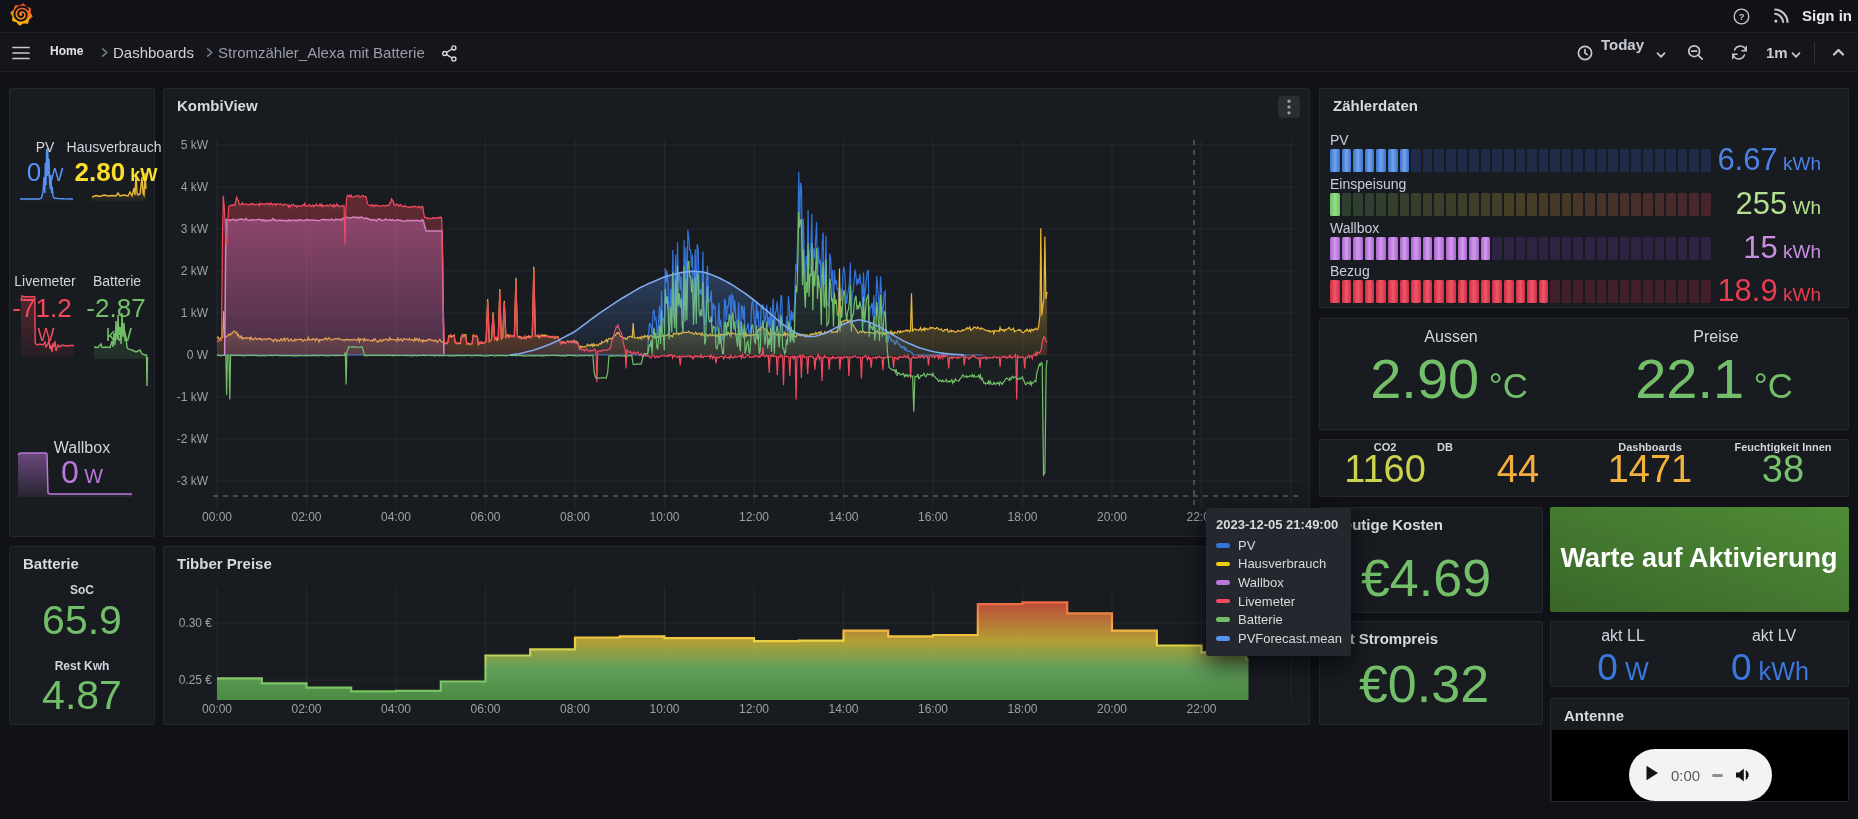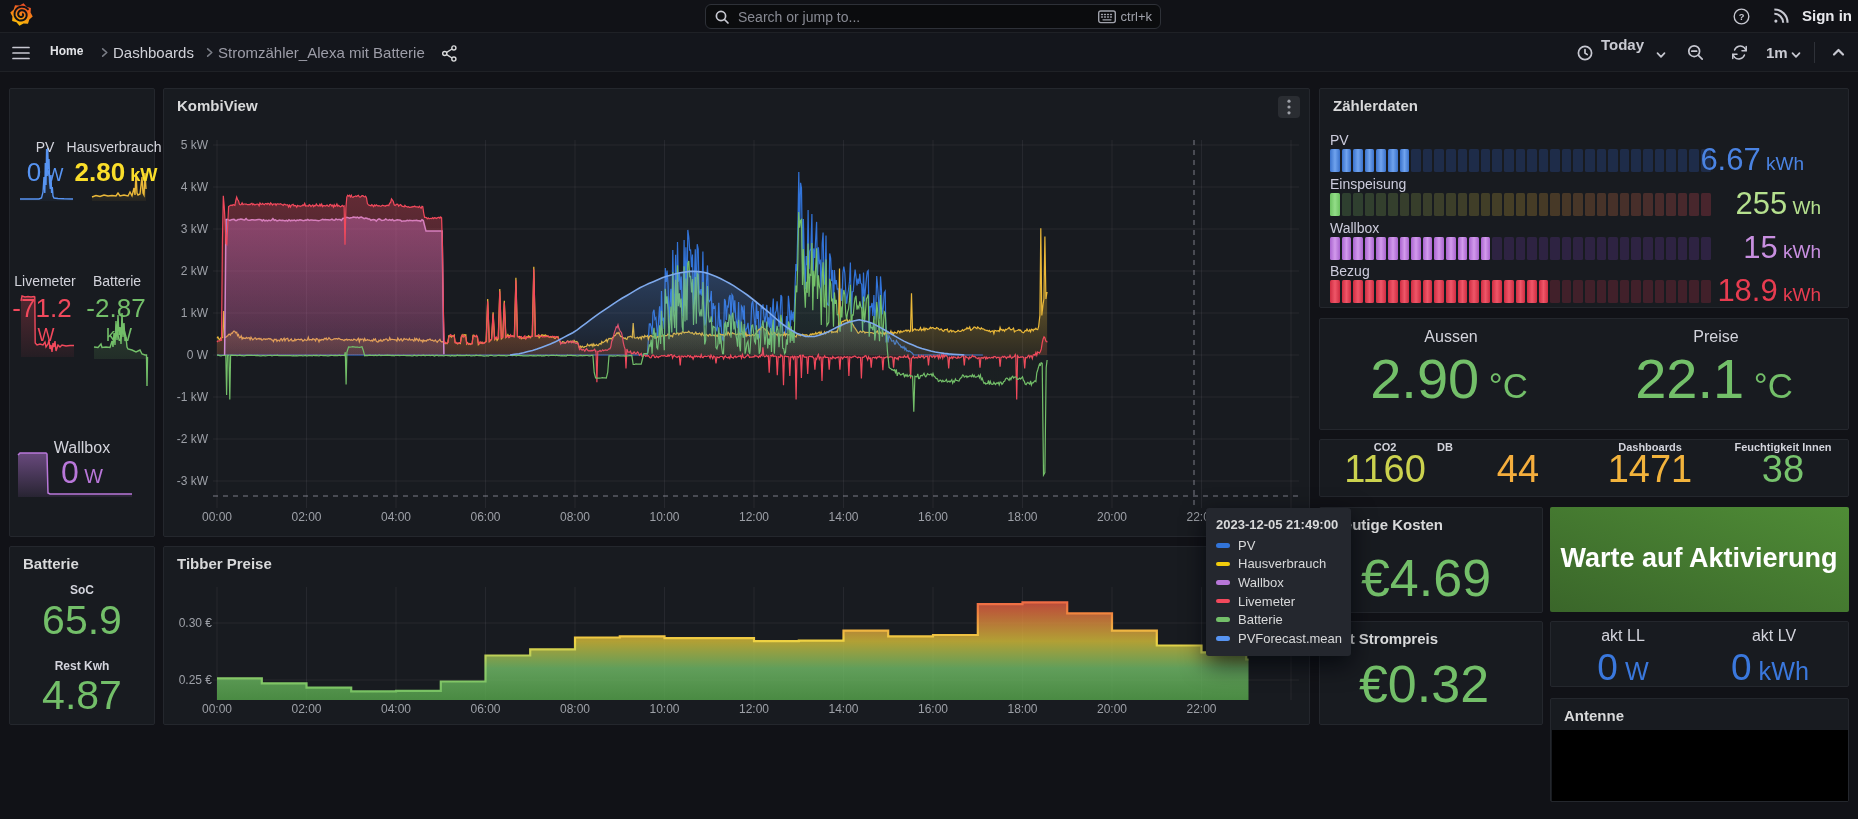--- a/index.html
+++ b/index.html
@@ -24,32 +24,20 @@
     <svg width="23" height="23" viewBox="0 0 23 23" style="position:absolute;left:10px;top:3px">
 <defs>
         <linearGradient id="glog" x1="0" y1="1" x2="0.3" y2="0">
           <stop offset="0" stop-color="#FCCF03"></stop>
           <stop offset="1" stop-color="#F05125"></stop>
         </linearGradient>
       </defs>
 <path d="M13.54 0.28 L16.54 3.68 L20.87 5.01 L20.59 9.54 L22.72 13.54 L19.32 16.54 L17.99 20.87 L13.46 20.59 L9.46 22.72 L6.46 19.32 L2.13 17.99 L2.41 13.46 L0.28 9.46 L3.68 6.46 L5.01 2.13 L9.54 2.41 Z" fill="url(#glog)"></path>
 <path d="M12.12 10.72 L12.37 10.79 L12.61 10.93 L12.83 11.15 L12.99 11.44 L13.09 11.78 L13.11 12.16 L13.03 12.56 L12.86 12.95 L12.58 13.31 L12.21 13.62 L11.76 13.84 L11.24 13.97 L10.68 13.97 L10.11 13.85 L9.56 13.59 L9.06 13.20 L8.64 12.68 L8.33 12.07 L8.16 11.38 L8.14 10.64 L8.29 9.89 L8.62 9.16 L9.10 8.50 L9.74 7.95 L10.51 7.54 L11.37 7.30 L12.29 7.24 L13.23 7.40 L14.13 7.76 L14.96 8.32 L15.67 9.07 L16.21 9.97 L16.55 11.00 L16.66 12.10 L16.53 13.23 L16.15 14.32 L15.53 15.33 L14.69 16.21 L13.66 16.89 L12.49 17.35 L11.21 17.55 L9.90 17.47 L8.61 17.10 L7.40 16.45 L6.34 15.54 L5.49 14.40 L4.89 13.08 L4.58 11.64 L4.59 10.14 L4.92 8.65 L5.58 7.24 L6.54 5.99 L7.77 4.95 L9.21 4.19 L10.81 3.75 L12.50 3.66 L14.18 3.93 L15.80 4.57 L17.26 5.56 L18.50 6.86" fill="none" stroke="#111217" stroke-width="2.0"></path>
 </svg>
-    <div class="search">
-      <svg class="icon" width="16" height="16" viewBox="0 0 16 16" style="margin-right:8px">
-        <circle cx="7" cy="7" r="4.6"></circle>
-        <line x1="10.5" y1="10.5" x2="14" y2="14"></line>
-      </svg>
-      <span style="flex:1">Search or jump to...</span>
-      <svg width="18" height="14" viewBox="0 0 18 14" style="margin-right:5px">
-        <rect x="0.7" y="1" width="16.6" height="11.6" rx="2" fill="none" stroke="#9fa1aa" stroke-width="1.4"></rect>
-        <path d="M3.5 4.5h1M6.5 4.5h1M9.5 4.5h1M12.5 4.5h1M3.5 7h1M6.5 7h1M9.5 7h1M12.5 7h1M5 9.8h8" stroke="#9fa1aa" stroke-width="1.3" stroke-linecap="round"></path>
-      </svg>
-      <span style="font-size:13px;color:#9fa1aa">ctrl+k</span>
-    </div>
     <div class="abs" style="left:1733px;top:8px"><svg width="17" height="17" viewBox="0 0 20 20">
         <circle cx="10" cy="10" r="8.6" fill="none" stroke="#c7c8d1" stroke-width="1.6"></circle>
         <text x="10" y="14" font-size="11" fill="#c7c8d1" text-anchor="middle" font-family="Liberation Sans,sans-serif" font-weight="700">?</text>
       </svg></div>
     <div class="abs" style="left:1772px;top:8px"><svg width="17" height="17" viewBox="0 0 24 24" fill="#c7c8d1">
         <circle cx="5.5" cy="18.5" r="2.2"></circle>
         <path d="M3.3 9.7 a 11 11 0 0 1 11 11 h 2.9 a 13.9 13.9 0 0 0 -13.9 -13.9 Z"></path>
         <path d="M3.3 3.5 a 17.2 17.2 0 0 1 17.2 17.2 h 2.9 a 20.1 20.1 0 0 0 -20.1 -20.1 Z"></path>
       </svg></div>
     <div class="abs" style="left:1802px;top:7px;font-size:15px;font-weight:700;color:#e8e8ec">Sign in</div>
@@ -359,21 +347,21 @@
       <div style="background:#1e2c49;height:23px"></div>
       <div style="background:#1e2c49;height:23px"></div>
       <div style="background:#1e2c49;height:23px"></div>
       <div style="background:#1e2c49;height:23px"></div>
       <div style="background:#1e2c49;height:23px"></div>
       <div style="background:#1e2c49;height:23px"></div>
       <div style="background:#1e2c49;height:23px"></div>
       <div style="background:#1e2c49;height:23px"></div>
       <div style="background:#1e2c49;height:23px"></div>
     </div>
-    <div class="gaugeval" style="right:44px;top:55px;font-size:31px;color:#4a83e2">6.67<span style="font-size:19px">&nbsp;kWh</span></div>
+    <div class="gaugeval" style="right:27px;top:55px;font-size:31px;color:#4a83e2">6.67<span style="font-size:19px">&nbsp;kWh</span></div>
     <div class="gaugelbl" style="left:10px;top:87px">Einspeisung</div>
     <div class="cells" style="left:10px;top:104px">
       <div style="background:linear-gradient(to right,#6cc161,#93dd88 50%,#6cc161);height:23px"></div>
       <div style="background:#2e3f2f;height:23px"></div>
       <div style="background:#2f3f2f;height:23px"></div>
       <div style="background:#313f2e;height:23px"></div>
       <div style="background:#333f2d;height:23px"></div>
       <div style="background:#343f2d;height:23px"></div>
       <div style="background:#363e2c;height:23px"></div>
       <div style="background:#373e2b;height:23px"></div>
@@ -504,20 +492,31 @@
   </div>
 <div class="val" style="left:1314.0px;top:658.0px;width:220px;font-size:52px;color:#73BF69;z-index:5;font-weight:400">€0.32</div>
 <div class="panel" style="left:1550px;top:621px;width:299px;height:66px"></div>
 <div class="lbl" style="left:1543.0px;top:627.08px;width:160px;font-size:16px;color:#d3d4dc;font-weight:400;z-index:5">akt LL</div>
 <div class="val" style="left:1513.0px;top:648.5px;width:220px;font-size:37px;color:#3a78dd;z-index:5;font-weight:400">0<span style="font-size:0.68em">&nbsp;W</span></div>
 <div class="lbl" style="left:1694.0px;top:627.08px;width:160px;font-size:16px;color:#d3d4dc;font-weight:400;z-index:5">akt LV</div>
 <div class="val" style="left:1660.0px;top:648.5px;width:220px;font-size:37px;color:#3a78dd;z-index:5;font-weight:400">0<span style="font-size:0.68em">&nbsp;kWh</span></div>
 <div class="panel" style="left:1550px;top:698px;width:299px;height:104px">
     <div class="ptitle">Antenne</div>
     <div style="position:absolute;left:1px;top:31px;width:296px;height:71px;background:#000"></div>
+<div style="position:absolute;left:78px;top:50px;width:143px;height:52px;background:#f1f3f4;border-radius:26px;display:flex;align-items:center;padding:0 16px;z-index:3">
+<div style="margin-right:12px"><svg width="14" height="16" viewBox="0 0 14 16">
+          <path d="M1.5 0.8 L13 8 L1.5 15.2 Z" fill="#121212"></path>
+        </svg></div>
+<div style="font-size:15px;color:#5a5a5a;margin-right:12px">0:00</div>
+<div style="width:11px;height:3px;border-radius:2px;background:#8f9092;margin-right:12px"></div>
+<svg width="17" height="16" viewBox="0 0 17 16">
+        <path d="M1 5.5 h3.2 L8.8 1.6 v12.8 L4.2 10.5 H1 Z" fill="#121212"></path>
+        <path d="M11.3 4.4 a 4.8 4.8 0 0 1 0 7.2 M11.3 6.6 a 2.2 2.2 0 0 1 0 2.8" stroke="#121212" stroke-width="1.6" fill="none" stroke-linecap="round"></path>
+      </svg>
+</div>
   </div>
 <div class="ttip">
     <div style="font-weight:700;margin-bottom:4px;white-space:nowrap">2023-12-05 21:49:00</div>
     <div class="ttrow">
       <div class="ttpill" style="background:#3274D9"></div>
       <div style="white-space:nowrap">PV</div>
     </div>
     <div class="ttrow">
       <div class="ttpill" style="background:#F2CC0C"></div>
       <div style="white-space:nowrap">Hausverbrauch</div>

